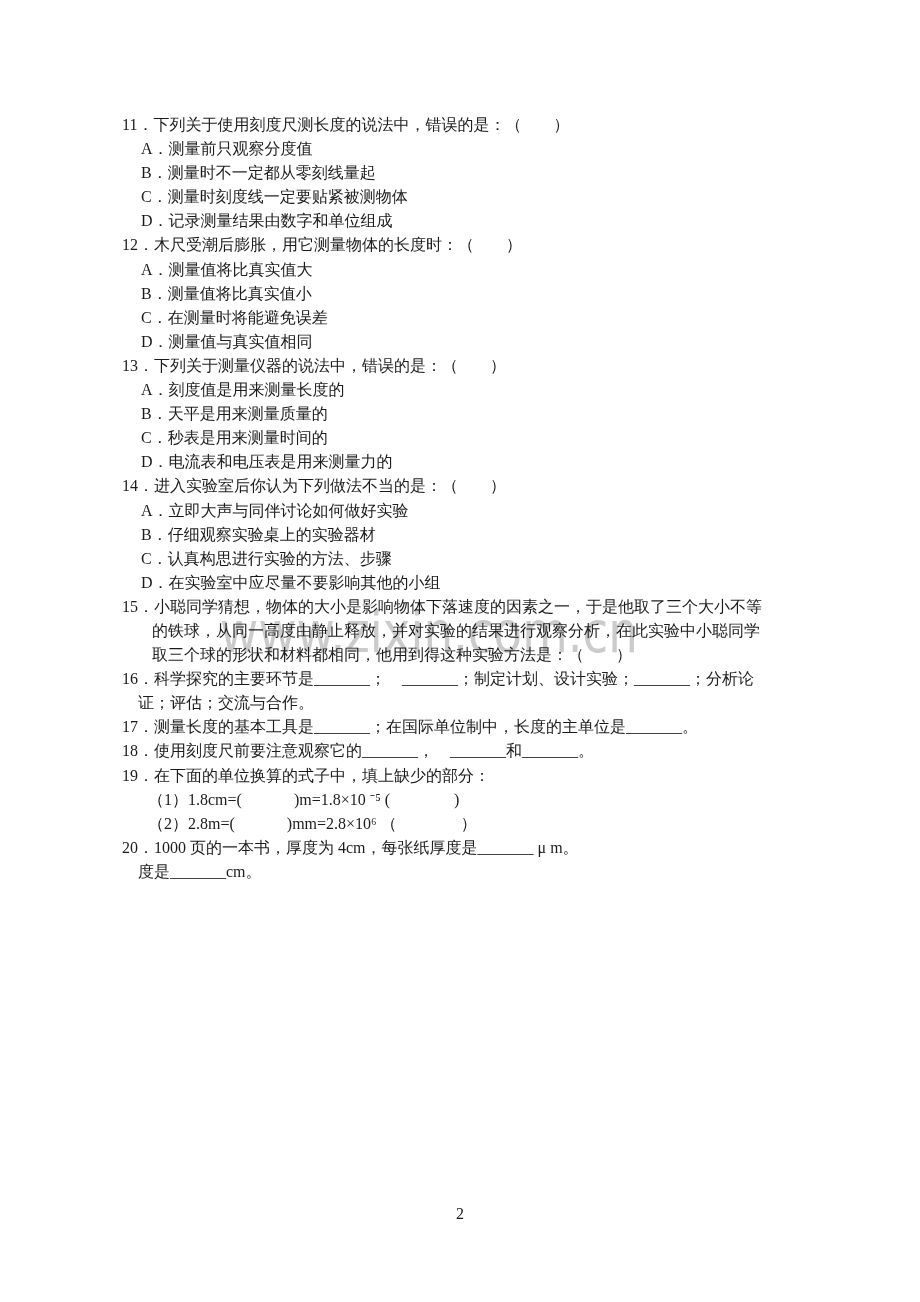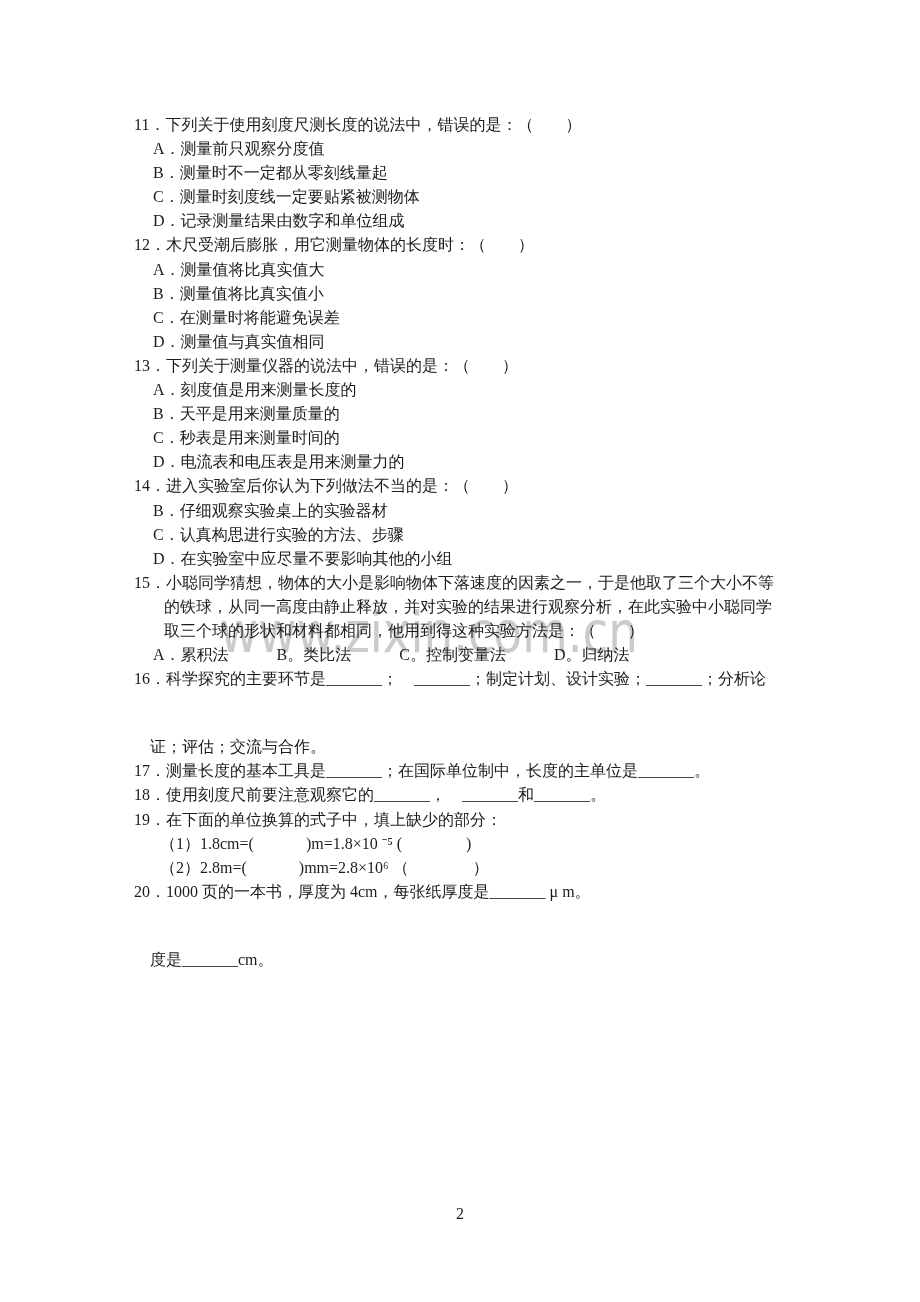--- a/index.html
+++ b/index.html
@@ -9,36 +9,36 @@
   }
   body {
     position: relative;
     width: 920px;
     height: 1302px;
     overflow: hidden;
     font-family: "Liberation Serif", "DejaVu Serif", serif;
   }
   .doc {
     position: absolute;
-    left: 134px;
+    left: 122px;
     top: 113px;
     width: 680px;
     font-size: 16px;
     line-height: 24.1px;
     color: #1b1b1b;
     z-index: 2;
   }
   .line {
     white-space: pre;
     height: 24.1px;
   }
   .line.q       { padding-left: 0; }
   .line.section { padding-left: 0; }
   .line.opt     { padding-left: 19px; }
-  .line.cont    { padding-left: 16px; margin-top: 44px; }
+  .line.cont    { padding-left: 16px; }
   .line.cont15  { padding-left: 30px; }
   .line.sub     { padding-left: 26px; font-family: Liberation Serif, serif; }
   .watermark {
     position: absolute;
     left: 220px;
     top: 604px;
     z-index: 1;
     font-family: "DejaVu Sans", sans-serif;
     font-size: 57px;
     font-weight: 400;
@@ -76,27 +76,27 @@
     <div class="line opt">A．测量值将比真实值大</div>
     <div class="line opt">B．测量值将比真实值小</div>
     <div class="line opt">C．在测量时将能避免误差</div>
     <div class="line opt">D．测量值与真实值相同</div>
     <div class="line q">13．下列关于测量仪器的说法中，错误的是：（　　）</div>
     <div class="line opt">A．刻度值是用来测量长度的</div>
     <div class="line opt">B．天平是用来测量质量的</div>
     <div class="line opt">C．秒表是用来测量时间的</div>
     <div class="line opt">D．电流表和电压表是用来测量力的</div>
     <div class="line q">14．进入实验室后你认为下列做法不当的是：（　　）</div>
+    <div class="line opt">A．立即大声与同伴讨论如何做好实验</div>
     <div class="line opt">B．仔细观察实验桌上的实验器材</div>
     <div class="line opt">C．认真构思进行实验的方法、步骤</div>
     <div class="line opt">D．在实验室中应尽量不要影响其他的小组</div>
     <div class="line q">15．小聪同学猜想，物体的大小是影响物体下落速度的因素之一，于是他取了三个大小不等</div>
     <div class="line cont15">的铁球，从同一高度由静止释放，并对实验的结果进行观察分析，在此实验中小聪同学</div>
     <div class="line cont15">取三个球的形状和材料都相同，他用到得这种实验方法是：（　　）</div>
-    <div class="line opt">A．累积法　　　B。类比法　　　C。控制变量法　　　D。归纳法</div>
     <div class="line q">16．科学探究的主要环节是_______；　_______；制定计划、设计实验；_______；分析论</div>
     <div class="line cont">证；评估；交流与合作。</div>
     <div class="line q">17．测量长度的基本工具是_______；在国际单位制中，长度的主单位是_______。</div>
     <div class="line q">18．使用刻度尺前要注意观察它的_______，　_______和_______。</div>
     <div class="line q">19．在下面的单位换算的式子中，填上缺少的部分：</div>
     <div class="line sub">（1）1.8cm=(　　　 )m=1.8×10 ⁻⁵ (　　　　)</div>
     <div class="line sub">（2）2.8m=(　　　 )mm=2.8×10⁶ （　　　　）</div>
     <div class="line q">20．1000 页的一本书，厚度为 4cm，每张纸厚度是_______ μ m。</div>
     <div class="line cont">度是_______cm。</div>
   </div>

